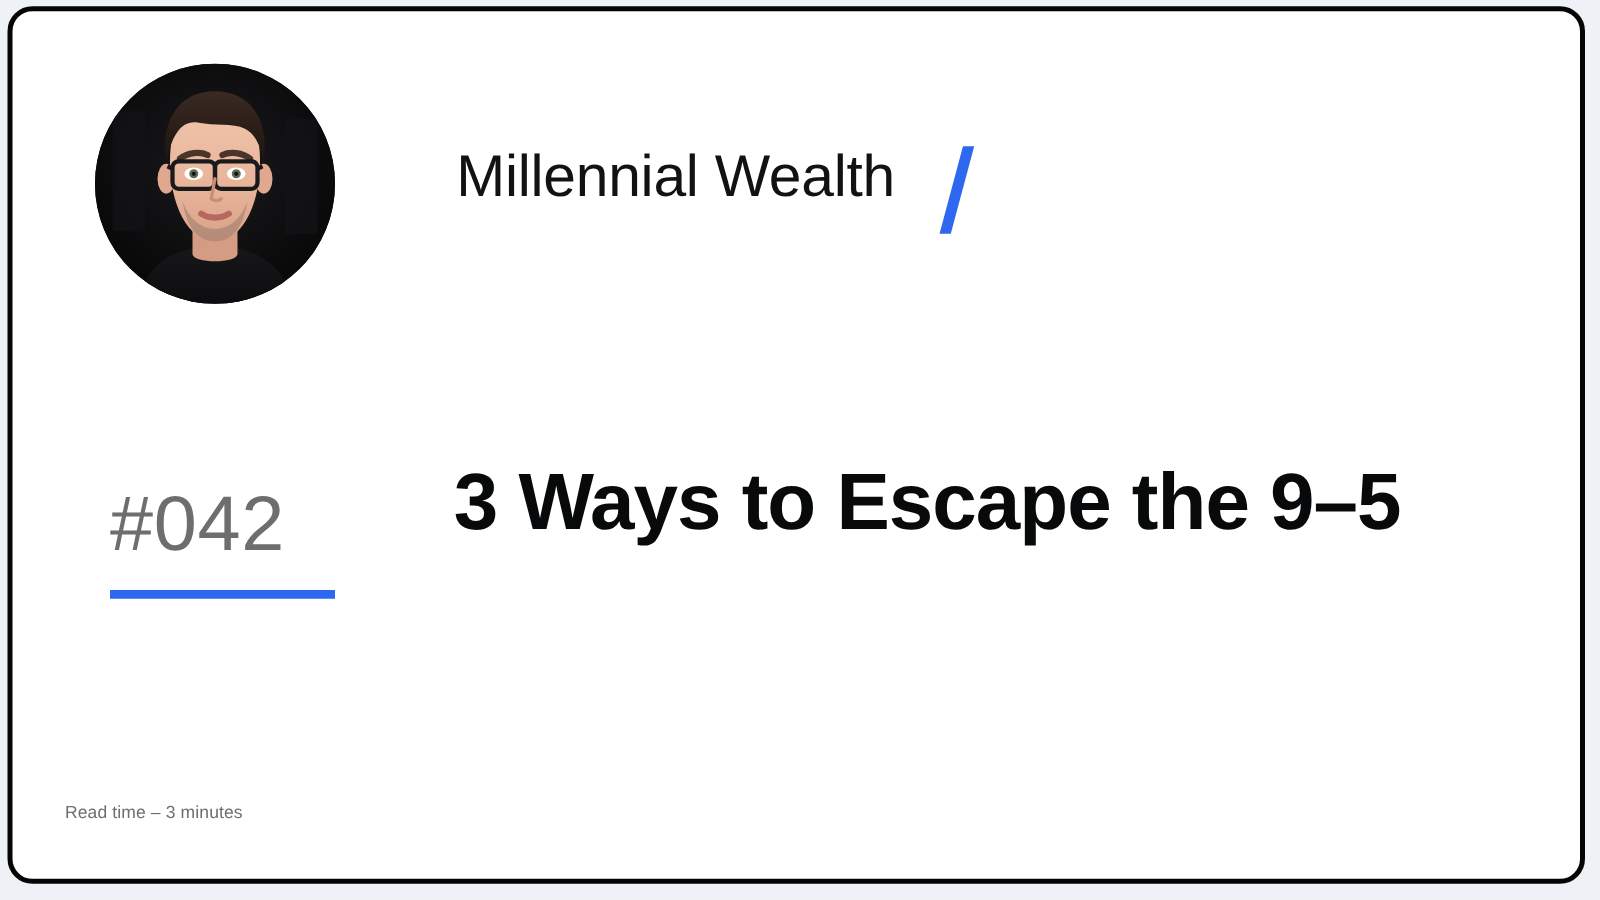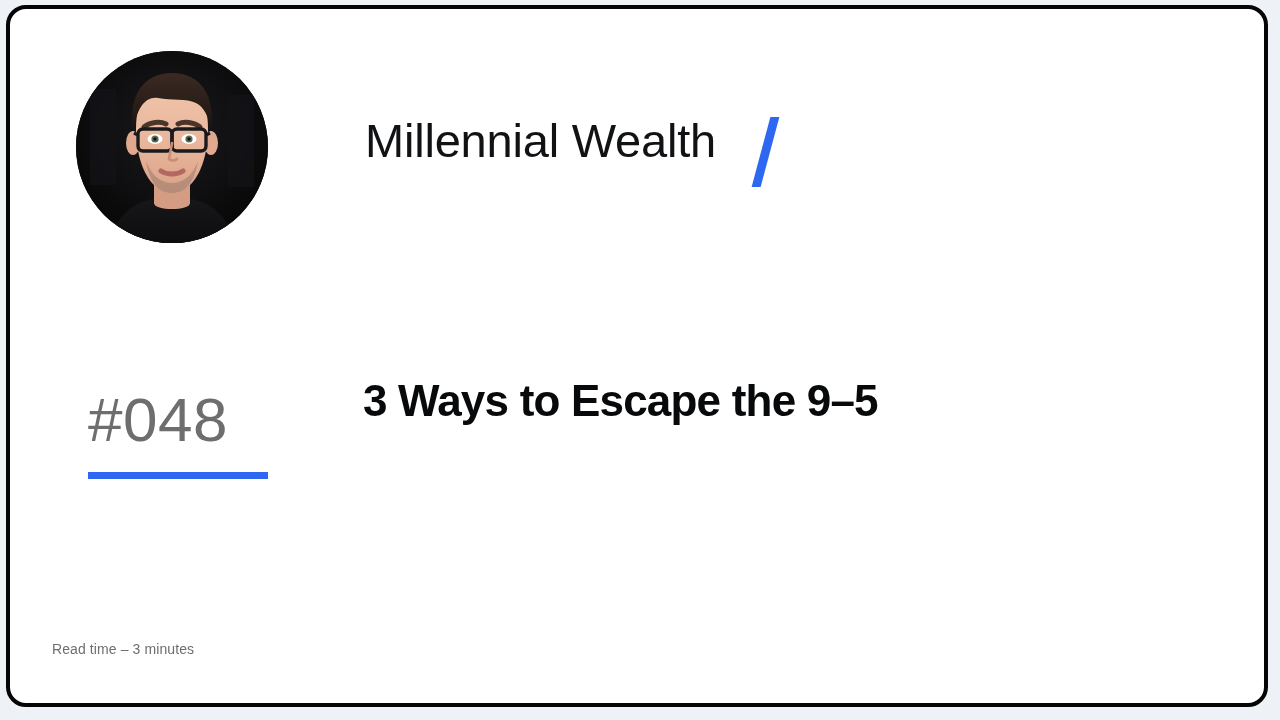--- a/index.html
+++ b/index.html
@@ -100,21 +100,21 @@
   }
 
   
   #headline {
     position: absolute;
     left: 353px;
     top: 352px;
     width: 860px;
   }
   .headline-line {
-    font-size: 44px;
+    font-size: 64px;
     font-weight: 700;
     color: #08090a;
     line-height: 80px;
     letter-spacing: -0.8px;
     white-space: nowrap;
   }
 
   
   #read-time {
     position: absolute;
@@ -197,21 +197,21 @@
   </div>
 
   <div id="brand-row">
     <span class="brand-text">Millennial Wealth</span>
     <span id="brand-slash">
         <span class="bar"></span>
       </span>
   </div>
 
   <div id="issue-block">
-    <div id="issue-number">#048</div>
+    <div id="issue-number">#042</div>
     <div id="issue-rule"></div>
   </div>
 
   <div id="headline">
     <div class="headline-line">3 Ways to Escape the 9–5</div>
   </div>
 
   <div id="read-time">Read time – 3 minutes</div>
 
 </div>

